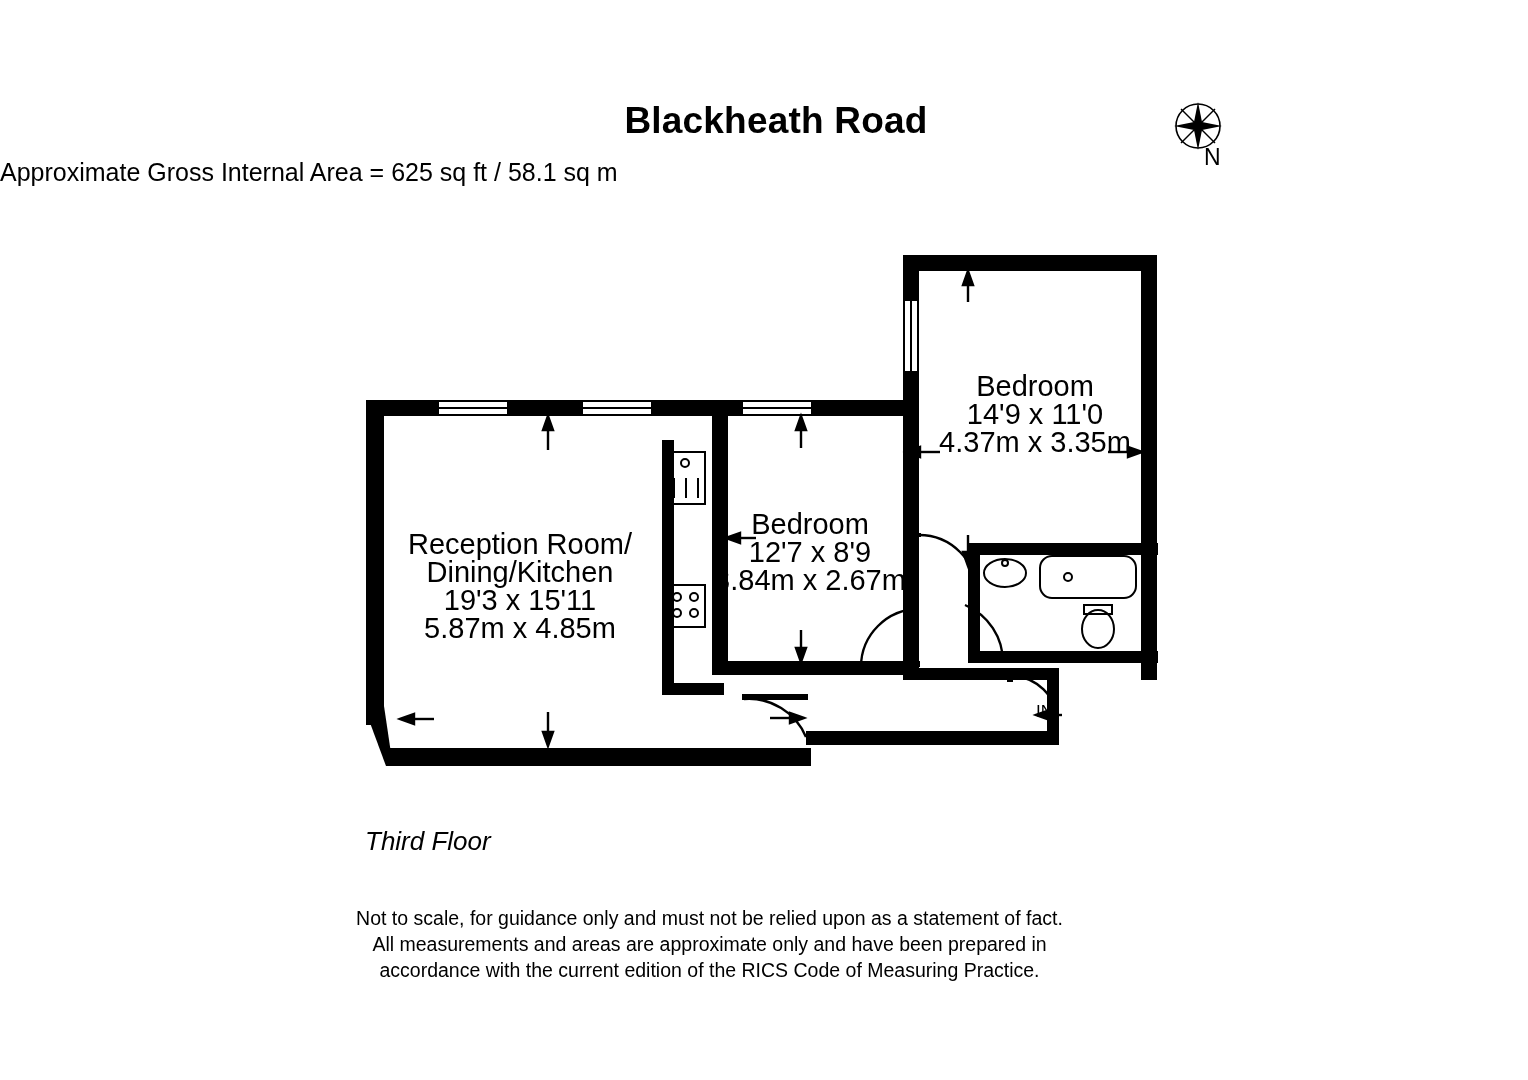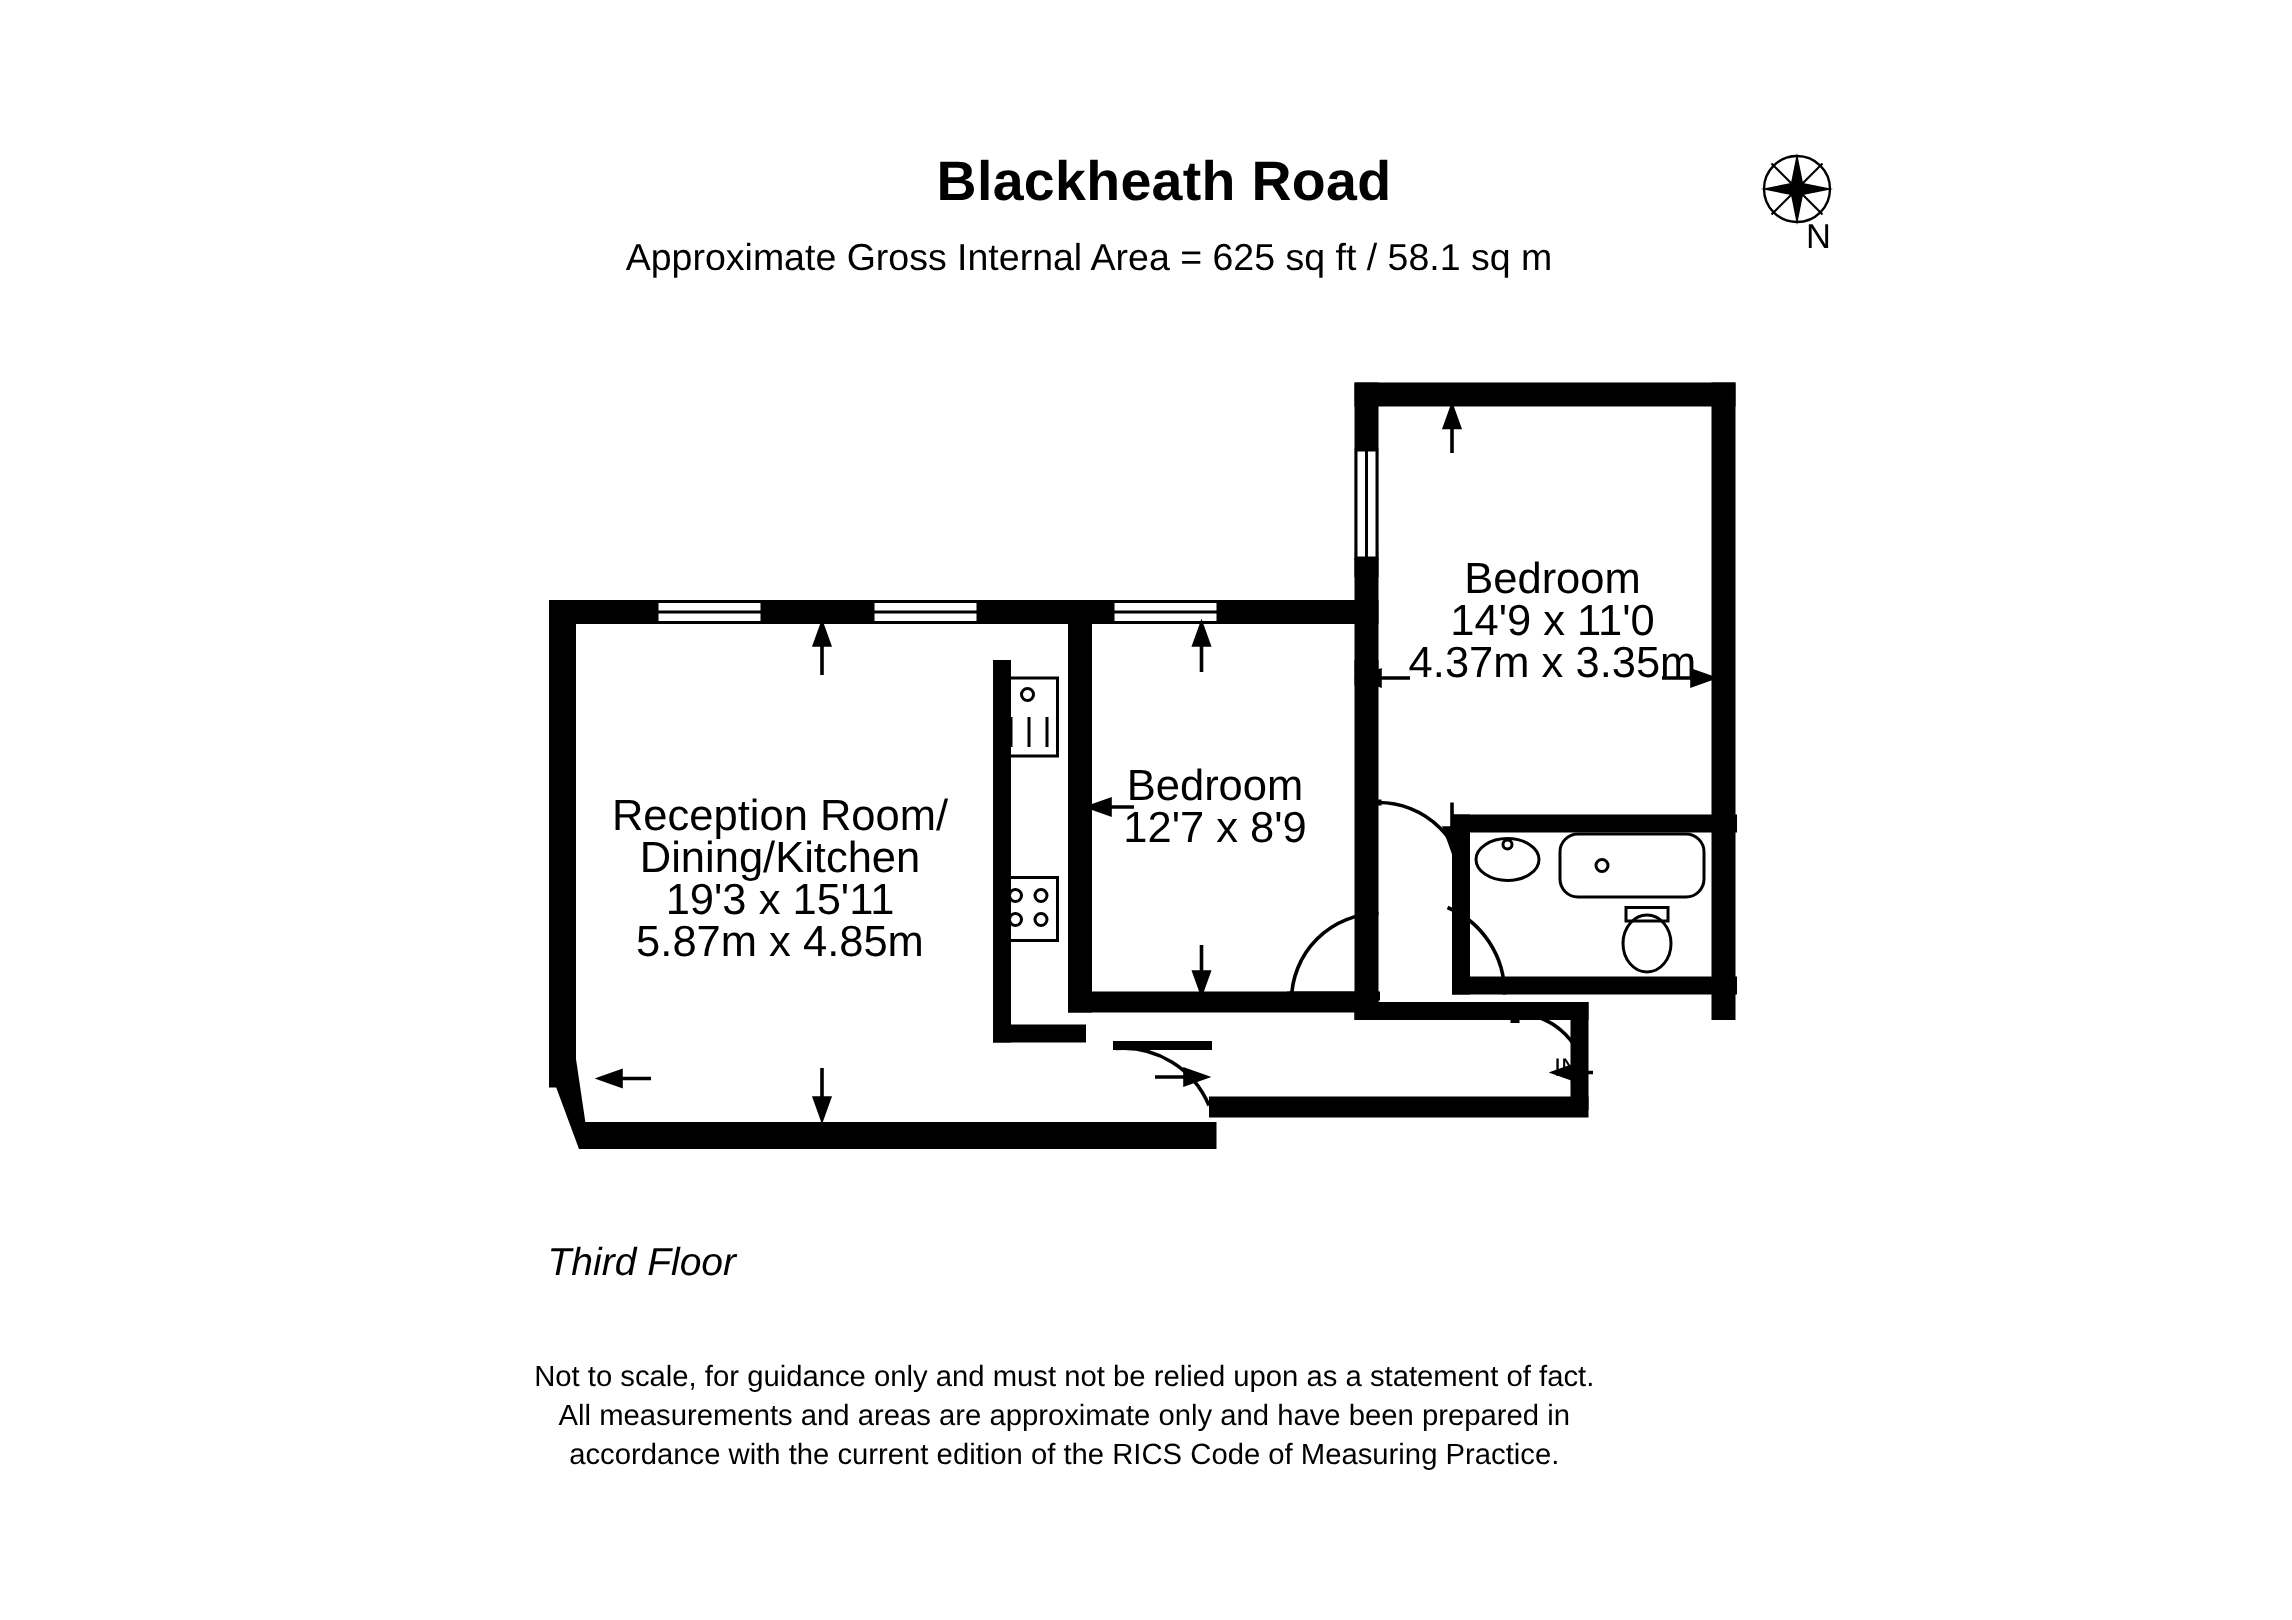--- a/index.html
+++ b/index.html
@@ -26,21 +26,20 @@
     font-size: 37px;
     font-weight: bold;
     letter-spacing: 0.2px;
     padding-left: 12px;
   }
   #subtitle {
     position: absolute;
     left: 0;
     top: 158px;
     width: 1452px;
-    text-align: center;
     font-size: 25px;
     font-weight: normal;
   }
 
   
   #compass {
     position: absolute;
     left: 1168px;
     top: 96px;
     width: 96px;
@@ -259,20 +258,21 @@
 <div class="room-label" id="label-reception">
   <span class="nm">Reception Room/</span>
   <span class="nm">Dining/Kitchen</span>
   <span class="d1">19'3 x 15'11</span>
   <span class="d2">5.87m x 4.85m</span>
 </div>
 
 <div class="room-label" id="label-bed2">
   <span class="nm">Bedroom</span>
   <span class="d1">12'7 x 8'9</span>
+  <span class="d2">3.84m x 2.67m</span>
 </div>
 
 <div class="room-label" id="label-bed1">
   <span class="nm">Bedroom</span>
   <span class="d1">14'9 x 11'0</span>
   <span class="d2">4.37m x 3.35m</span>
 </div>
 
 <div id="in-label">IN</div>
 <div id="floor-label">Third Floor</div>

